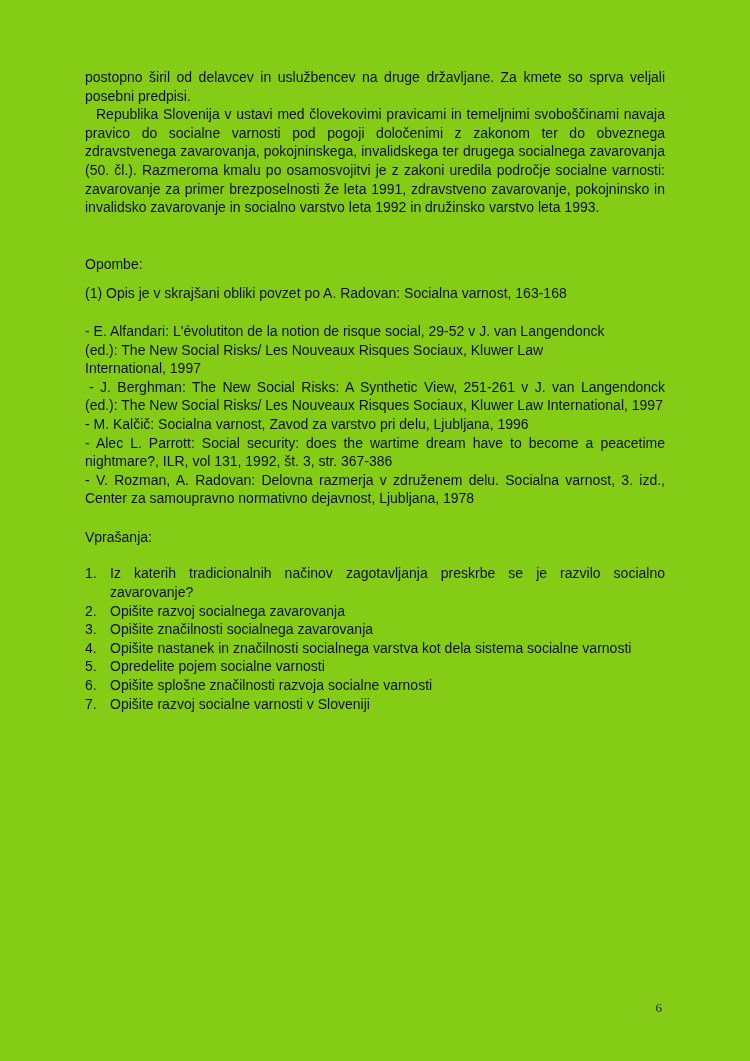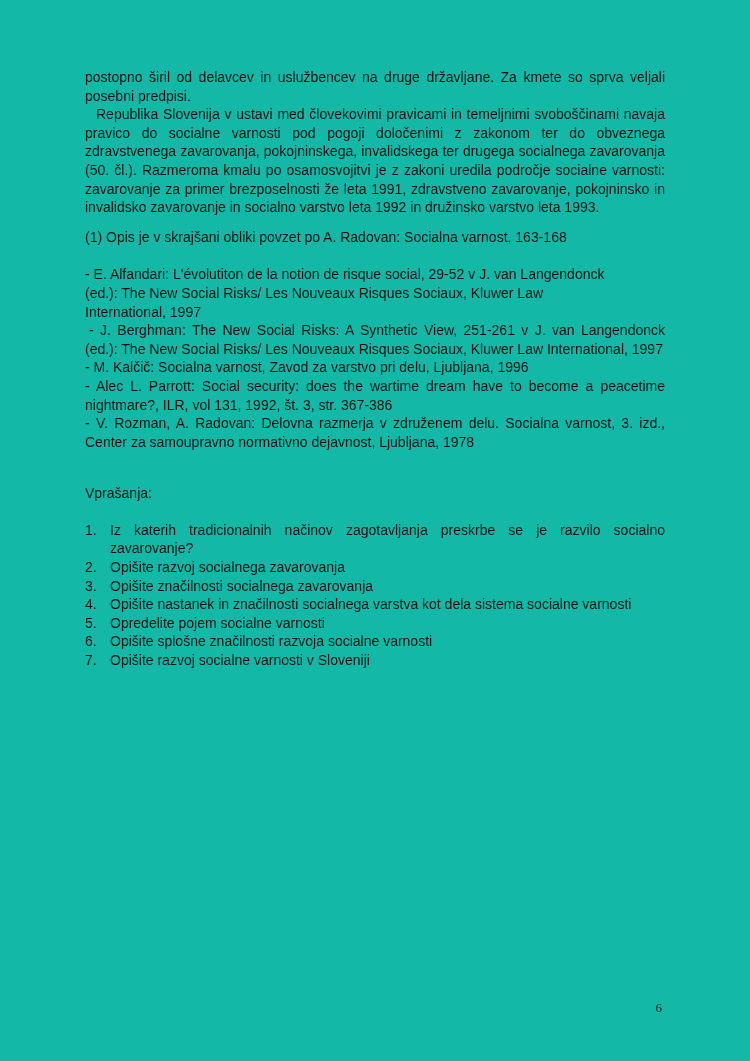--- a/index.html
+++ b/index.html
@@ -1,21 +1,21 @@
 <!DOCTYPE html>
 <html><head>
 <meta charset="utf-8">
 <style>
   * { margin: 0; padding: 0; box-sizing: border-box; }
   html, body { background: #ffffff; }
   .page {
     position: relative;
     width: 750px;
     height: 1061px;
-    background: #14b8a6;
+    background: #84cc16;
     font-family: "Liberation Sans", "DejaVu Sans", sans-serif;
     font-size: 14px;
     line-height: 18.6px;
     color: #111111;
     overflow: hidden;
   }
   .content {
     position: absolute;
     top: 68px;
     left: 85px;
@@ -29,21 +29,21 @@
   .heading {
     margin-top: 38px;
   }
   .notes-block { margin-top: 11px; }
   .note-par { text-align: justify; }
   .viri-heading { margin-top: 32px; }
   .sources-block { margin-top: 19px; }
   .source-par { text-align: justify; }
   .source-par.left { text-align: left; }
   .pre { white-space: pre-wrap; }
-  .questions-heading { margin-top: 33px; }
+  .questions-heading { margin-top: 20px; }
   .questions-block { margin-top: 18px; }
   .q-item { display: flex; }
   .q-num {
     flex: 0 0 25px;
   }
   .q-text {
     flex: 1 1 auto;
     text-align: justify;
   }
   .page-number {
@@ -57,20 +57,21 @@
 </style>
 </head>
 <body>
 
 <div class="page">
   <div class="content">
 
     <p class="body-par">postopno širil od delavcev in uslužbencev na druge državljane. Za kmete so sprva veljali posebni predpisi.</p>
     <p class="body-par indent">Republika Slovenija v ustavi med človekovimi pravicami in temeljnimi svoboščinami navaja pravico do socialne varnosti pod pogoji določenimi z zakonom ter do obveznega zdravstvenega zavarovanja, pokojninskega, invalidskega ter drugega socialnega zavarovanja (50. čl.). Razmeroma kmalu po osamosvojitvi je z zakoni uredila področje socialne varnosti: zavarovanje za primer brezposelnosti že leta 1991, zdravstveno zavarovanje, pokojninsko in invalidsko zavarovanje in socialno varstvo leta 1992 in družinsko varstvo leta 1993.</p>
 
+    <p class="heading">Opombe:</p>
 
     <div class="notes-block">
       <p class="note-par">(1) Opis je v skrajšani obliki povzet po A. Radovan: Socialna varnost, 163-168</p>
     </div>
 
 
     <div class="sources-block">
       <p class="source-par left pre">- E. Alfandari: L'évolutiton de la notion de risque social, 29-52 v J. van Langendonck
 (ed.): The New Social Risks/ Les Nouveaux Risques Sociaux, Kluwer Law
 International, 1997</p>

